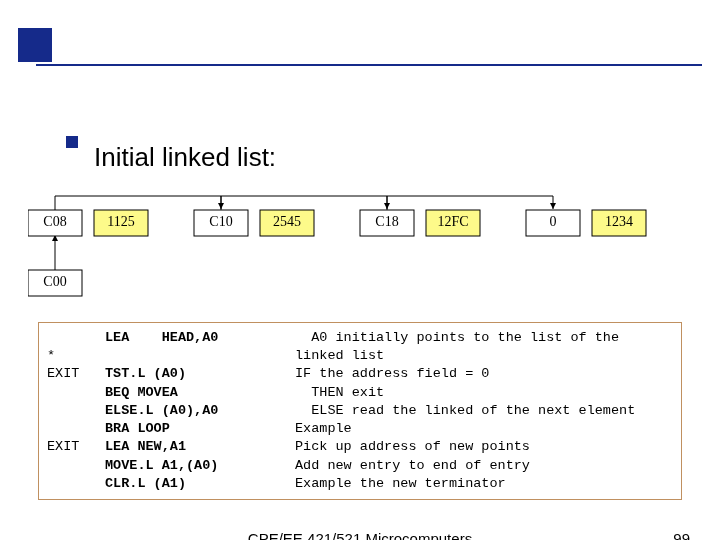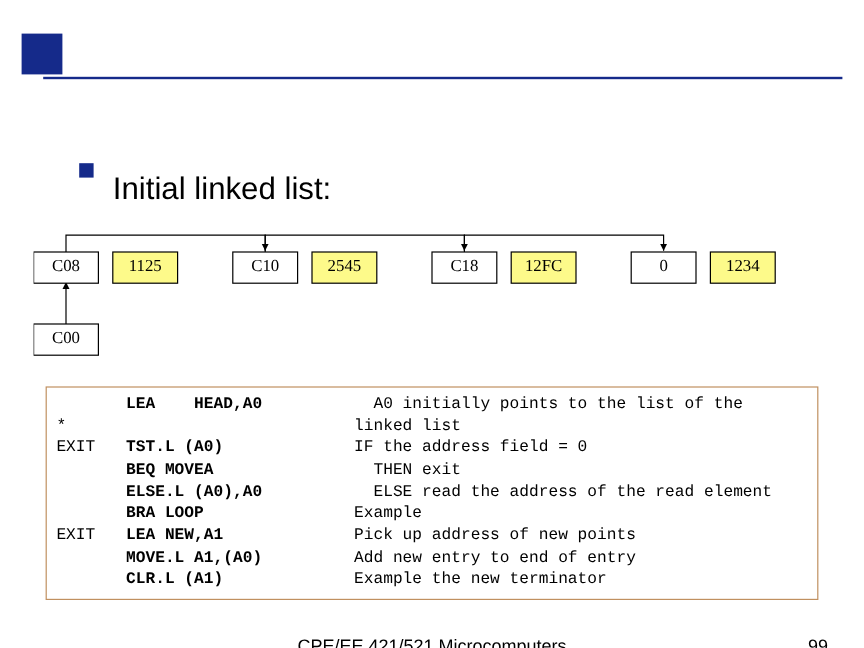--- a/index.html
+++ b/index.html
@@ -142,21 +142,21 @@
   <rect class="cell" x="498" y="20" width="54" height="26"></rect>
   <text class="celltxt" x="525" y="33">0</text>
   <rect class="cell yellow" x="564" y="20" width="54" height="26"></rect>
   <text class="celltxt" x="591" y="33">1234</text>
 </svg>
 
 <div class="code-box"><span><span class="lbl"></span><span class="op">LEA    HEAD,A0</span><span>  A0 initially points to the list of the</span></span>
 <span><span class="lbl">*</span><span class="op"></span><span>linked list</span></span>
 <span><span class="lbl">EXIT</span><span class="op">TST.L (A0)</span><span>IF the address field = 0</span></span>
 <span><span class="lbl"></span><span class="op">BEQ MOVEA</span><span>  THEN exit</span></span>
-<span><span class="lbl"></span><span class="op">ELSE.L (A0),A0</span><span>  ELSE read the address of the read element</span></span>
+<span><span class="lbl"></span><span class="op">ELSE.L (A0),A0</span><span>  ELSE read the linked of the next element</span></span>
 <span><span class="lbl"></span><span class="op">BRA LOOP</span><span>Example</span></span>
 <span><span class="lbl">EXIT</span><span class="op">LEA NEW,A1</span><span>Pick up address of new points</span></span>
 <span><span class="lbl"></span><span class="op">MOVE.L A1,(A0)</span><span>Add new entry to end of entry</span></span>
 <span><span class="lbl"></span><span class="op">CLR.L (A1)</span><span>Example the new terminator</span></span></div>
 
 <div class="footer">
   <div class="footer-center">CPE/EE 421/521 Microcomputers</div>
   <div class="footer-right">99</div>
 </div>
 

